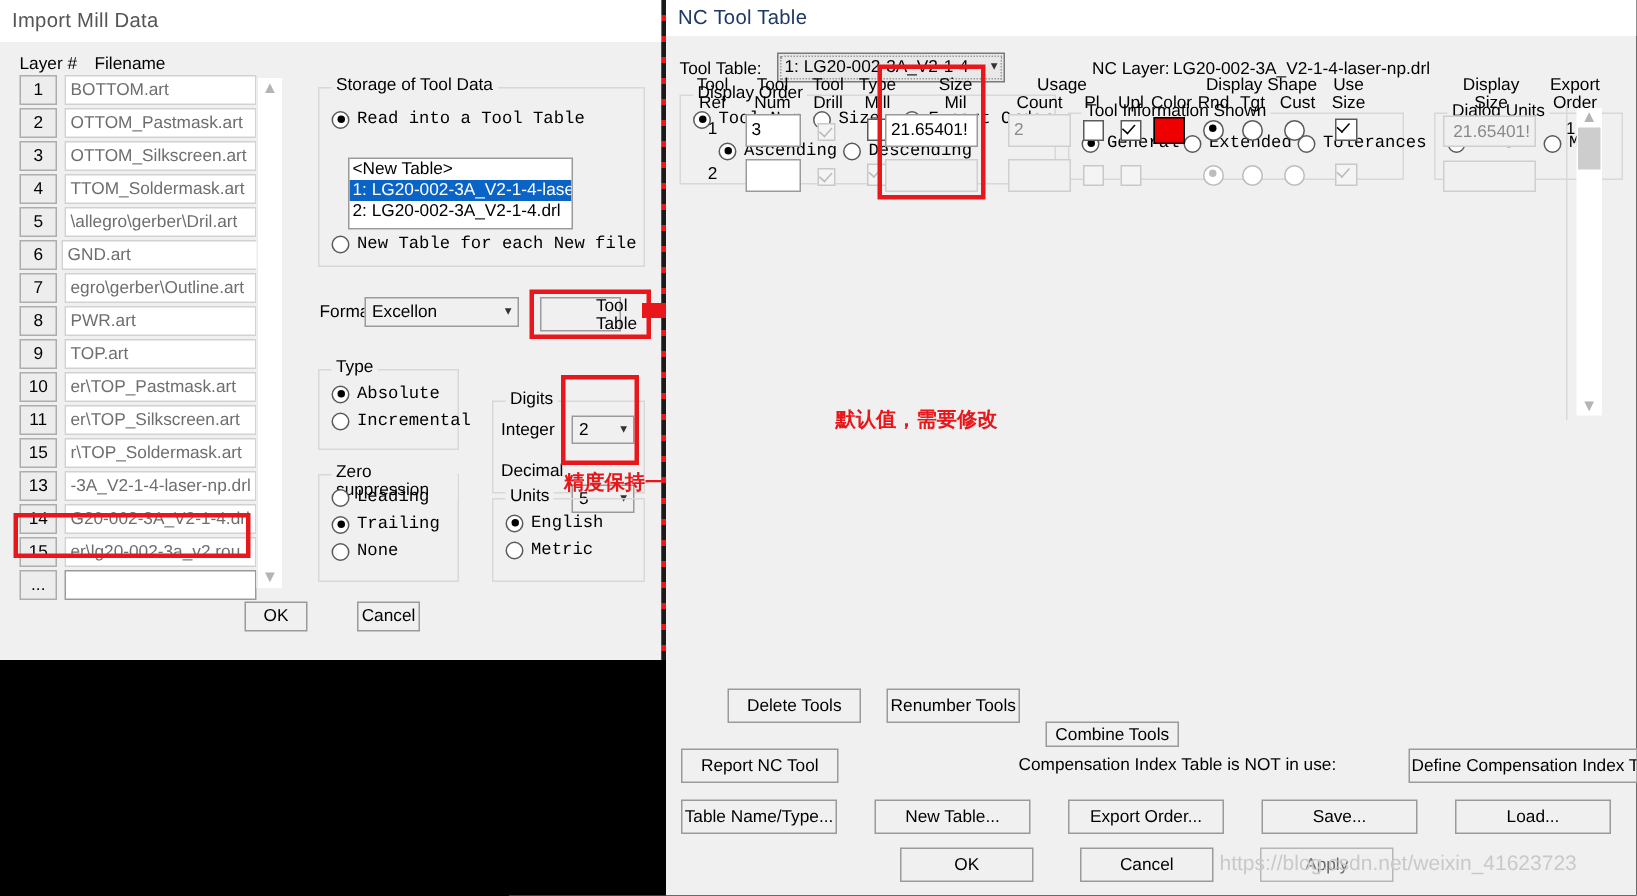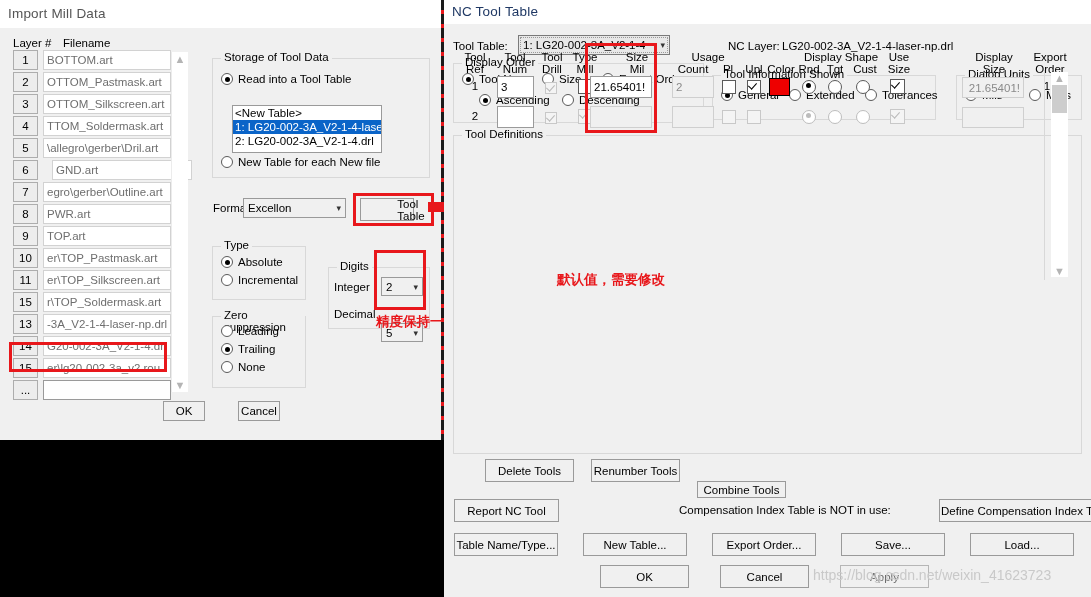--- a/index.html
+++ b/index.html
@@ -25,21 +25,21 @@
   .radio.on:after{content:"";position:absolute;left:2.5px;top:2.5px;width:5px;height:5px;border-radius:50%;background:#000;}
   .radio.dis{border-color:#bdbdbd;}
   .radio.dis.on:after{background:#bdbdbd;}
   .cbx{width:12px;height:12px;border:1px solid #5a5a5a;background:#fff;box-sizing:border-box;display:inline-block;
        position:relative;vertical-align:middle;}
   .cbx.on:after{content:"";position:absolute;left:2px;top:0px;width:4px;height:7px;border:solid #000;
        border-width:0 1.6px 1.6px 0;transform:rotate(42deg);}
   .cbx.dis{border-color:#c8c8c8;background:#f4f4f4;}
   .cbx.dis.on:after{border-color:#b9b9b9;}
   .lbl{font-size:11.5px;white-space:nowrap;}
-  .rrow{display:flex;align-items:flex-end;gap:5px;}
+  .rrow{display:flex;align-items:center;gap:5px;font-family:Liberation Mono, monospace;}
   .combo{background:#f0f0f0;border:1px solid #9a9a9a;box-sizing:border-box;display:flex;align-items:center;
          font-size:11.5px;padding-left:4px;position:relative;}
   .combo .arw{position:absolute;right:4px;top:50%;transform:translateY(-55%);font-size:9px;color:#333;}
   .combo.sel{background:#e8e8e8;border:1px solid #7a7a7a;outline:1px dotted #9a9a9a;outline-offset:-3px;}
   .lst{background:#fff;border:1px solid #9a9a9a;box-sizing:border-box;font-size:11.5px;overflow:hidden;}
   .lst div{padding:0 2px;line-height:14px;white-space:nowrap;}
   .lst .sel{background:#0a64c8;color:#fff;}
   .sbar{background:#fff;border-left:1px solid #ececec;display:flex;flex-direction:column;
         align-items:center;justify-content:space-between;}
   .sbtn{color:#b4b4b4;font-size:11px;line-height:10px;}
@@ -78,21 +78,21 @@
       <div class="abs" style="left: 0px; top: 66px; width: 158px; height: 21px;">
         <div class="numbox" style="position: absolute; left: 0px; top: 0px; width: 25px; height: 20px;">4</div>
         <div class="tbox ro" style="position: absolute; left: 30px; top: 0px; width: 128px; height: 20px; border-color: rgb(210, 210, 210);">TTOM_Soldermask.art</div>
       </div>
       <div class="abs" style="left: 0px; top: 88px; width: 158px; height: 21px;">
         <div class="numbox" style="position: absolute; left: 0px; top: 0px; width: 25px; height: 20px;">5</div>
         <div class="tbox ro" style="position: absolute; left: 30px; top: 0px; width: 128px; height: 20px; border-color: rgb(210, 210, 210);">\allegro\gerber\Dril.art</div>
       </div>
       <div class="abs" style="left: 0px; top: 110px; width: 158px; height: 21px;">
         <div class="numbox" style="position: absolute; left: 0px; top: 0px; width: 25px; height: 20px;">6</div>
-        <div class="tbox ro" style="position: absolute; left: 39px; top: 0px; width: 140px; height: 20px; border-color: rgb(210, 210, 210);">GND.art</div>
+        <div class="tbox ro" style="position: absolute; left: 28px; top: 0px; width: 140px; height: 20px; border-color: rgb(210, 210, 210);">GND.art</div>
       </div>
       <div class="abs" style="left: 0px; top: 132px; width: 158px; height: 21px;">
         <div class="numbox" style="position: absolute; left: 0px; top: 0px; width: 25px; height: 20px;">7</div>
         <div class="tbox ro" style="position: absolute; left: 30px; top: 0px; width: 128px; height: 20px; border-color: rgb(210, 210, 210);">egro\gerber\Outline.art</div>
       </div>
       <div class="abs" style="left: 0px; top: 154px; width: 158px; height: 21px;">
         <div class="numbox" style="position: absolute; left: 0px; top: 0px; width: 25px; height: 20px;">8</div>
         <div class="tbox ro" style="position: absolute; left: 30px; top: 0px; width: 128px; height: 20px; border-color: rgb(210, 210, 210);">PWR.art</div>
       </div>
       <div class="abs" style="left: 0px; top: 176px; width: 158px; height: 21px;">
@@ -197,20 +197,31 @@
       <span class="arw">▾</span>
     </div>
     <div class="abs lbl" style="left:5px;top:40px;">Decimal</div>
     <div class="abs combo" style="left:52px;top:36px;width:42px;height:19px;">
       <span>5</span>
       <span class="arw">▾</span>
     </div>
   </div>
   <div class="redbox" style="left:374px;top:250px;width:52px;height:60px;"></div>
 
+  <div class="group" style="left:328px;top:332px;width:100px;height:54px;">
+    <span class="glabel">Units</span>
+    <div class="rrow abs" style="left:8px;top:9px;">
+      <span class="radio on"></span>
+      <span class="lbl">English</span>
+    </div>
+    <div class="rrow abs" style="left:8px;top:27px;">
+      <span class="radio"></span>
+      <span class="lbl">Metric</span>
+    </div>
+  </div>
 
   <div class="abs cjk" style="left:376px;top:313px;">精度保持一致</div>
 
   <div class="abs btn" style="left:163px;top:401px;width:42px;height:20px;">
     <span>OK</span>
   </div>
   <div class="abs btn" style="left:238px;top:401px;width:42px;height:20px;">
     <span>Cancel</span>
   </div>
 <div class="redbox" style="left: 9px; top: 342px; width: 158px; height: 30px;"></div>
@@ -284,23 +295,20 @@
     <div class="rrow abs" style="left:8px;top:13px;">
       <span class="radio on"></span>
       <span class="lbl">Mils</span>
     </div>
     <div class="rrow abs" style="left:72px;top:13px;">
       <span class="radio"></span>
       <span class="lbl">MMs</span>
     </div>
   </div>
 
-  <div class="group" style="left:9px;top:135px;width:627px;height:317px;">
-    <span class="glabel">Tool Definitions</span>
-  </div>
 
   <div class="abs hdr" style="left:14px;top:51px;width:34px;">
     <div>Tool</div>
     <div>Ref</div>
   </div>
   <div class="abs hdr" style="left:52px;top:51px;width:38px;">
     <div>Tool</div>
     <div>Num</div>
   </div>
   <div class="abs hdr" style="left:92px;top:51px;width:32px;">

